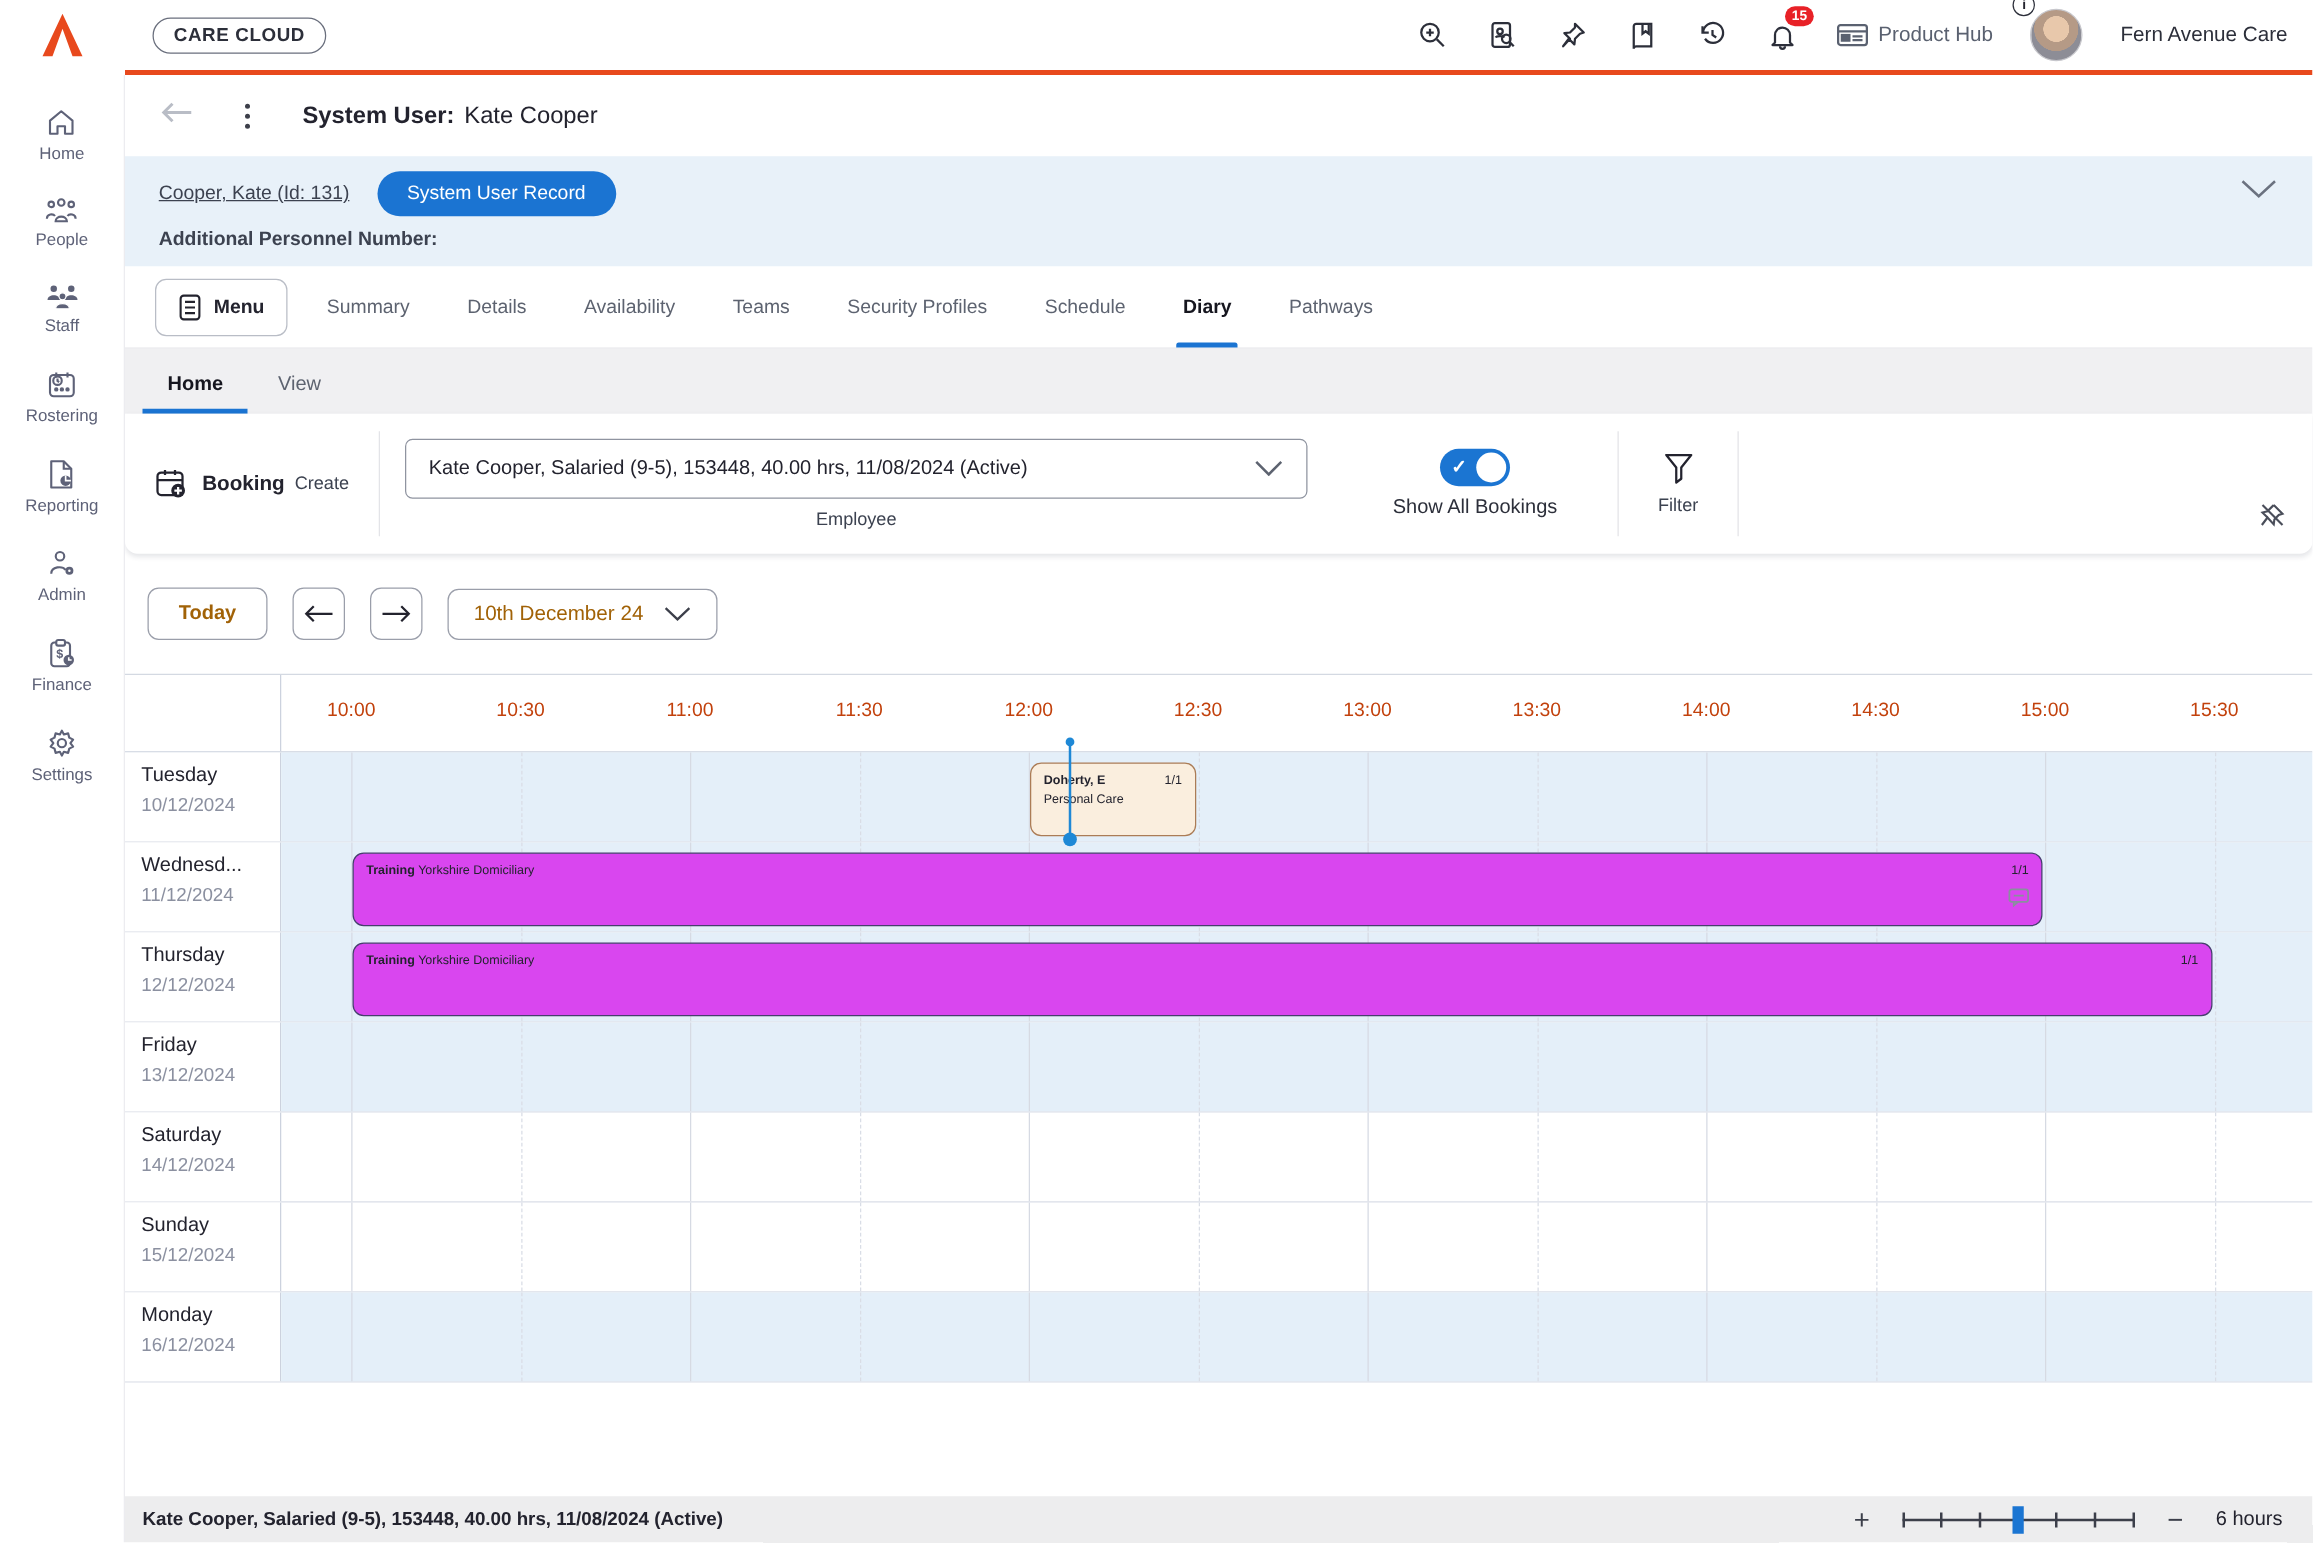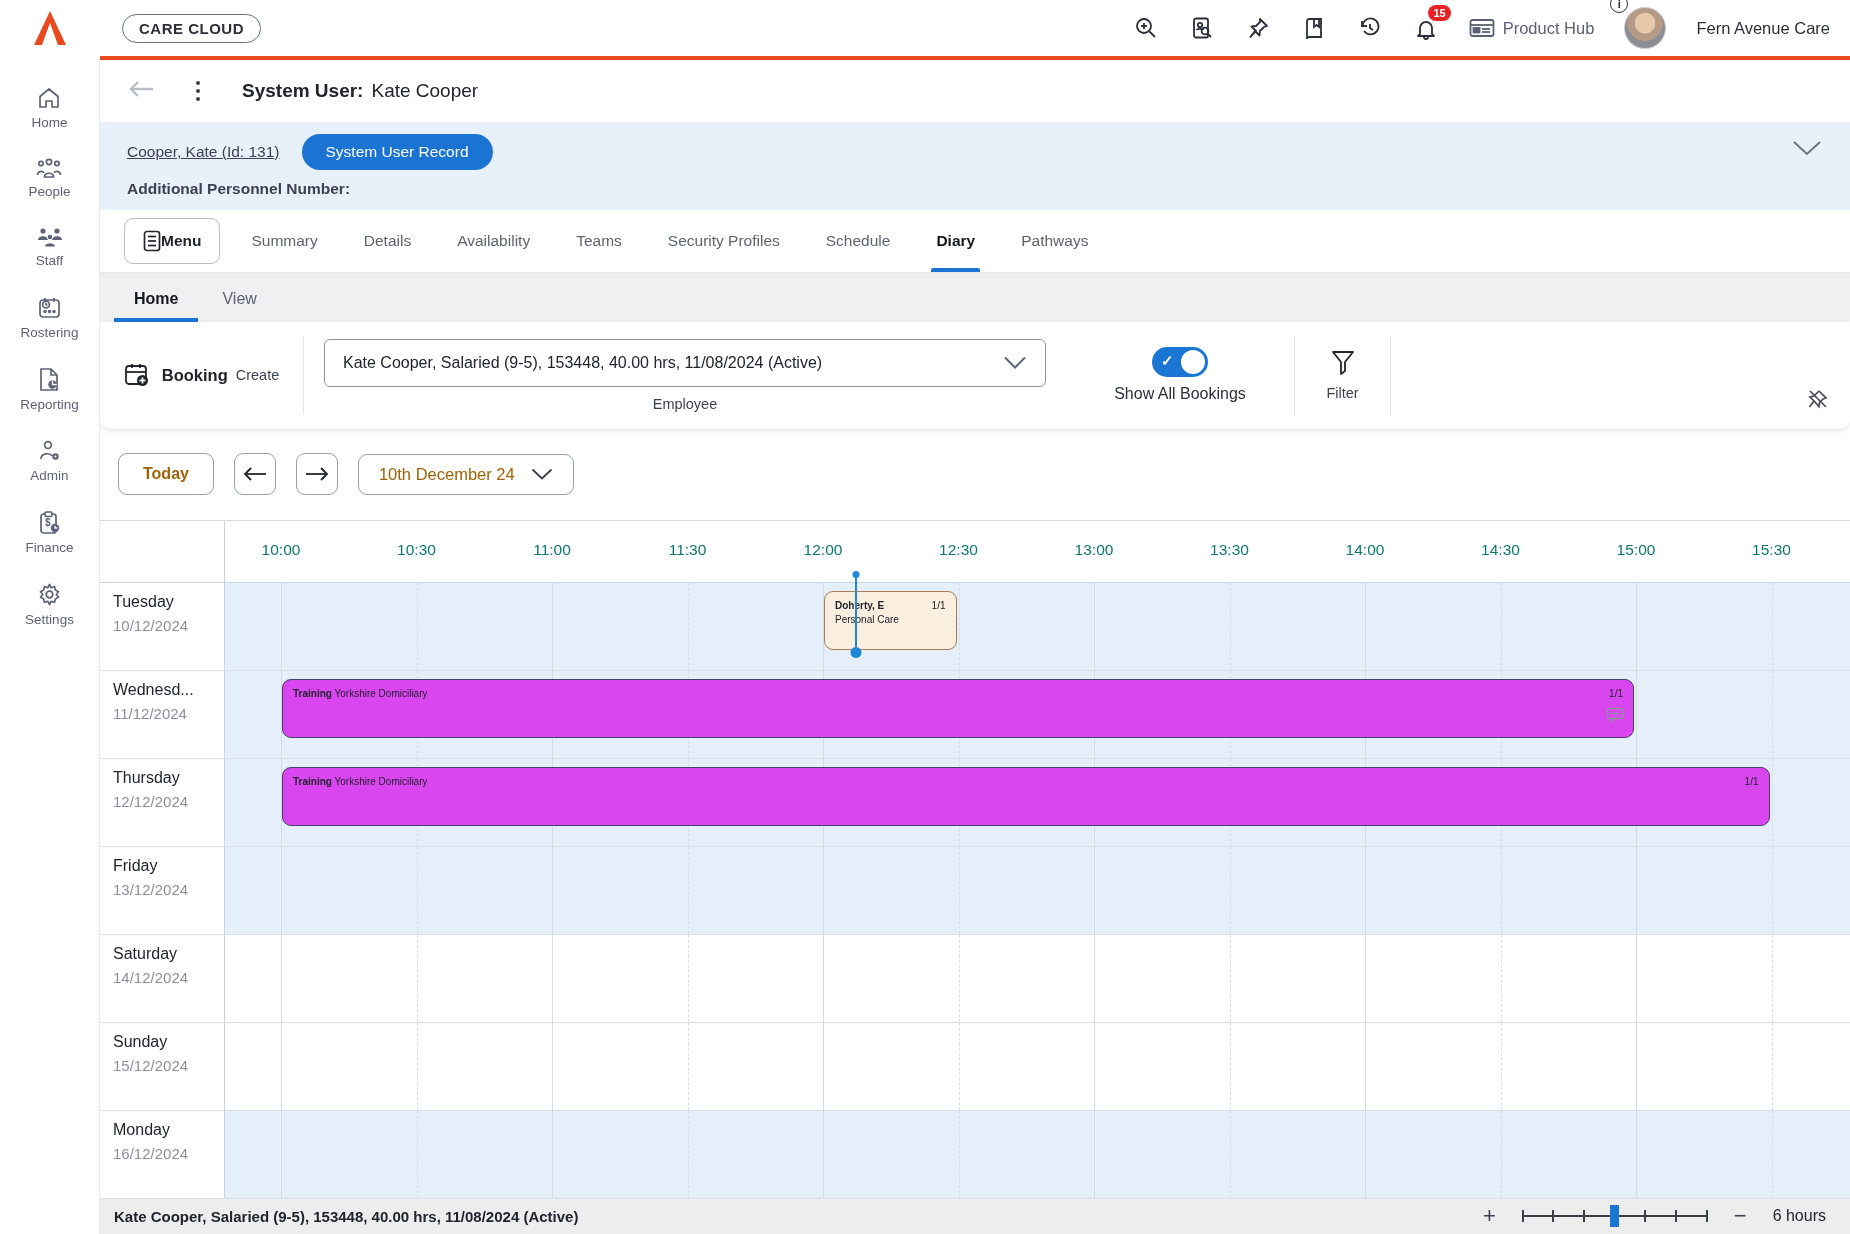--- a/index.html
+++ b/index.html
@@ -46,21 +46,21 @@
   .record-bar { background:#e8f1f9; padding:12px 0 10px 27px; position:relative; }
   .record-line1 { display:flex; align-items:center; gap:22px; }
   .record-link { font-size:15.5px; color:#3c4250; text-decoration:underline; cursor:pointer; }
   .record-pill { background:#1b74d2; color:#fff; border:none; font-size:15.5px; padding:9px 24px;
     border-radius:20px; cursor:pointer; font-family:inherit; }
   .record-chevron { position:absolute; right:28px; top:18px; cursor:pointer; }
   .record-line2 { margin-top:10px; font-size:15.5px; font-weight:bold; color:#3c4250; padding-bottom:2px; }
 
   .tabs-row { height:66px; background:#fff; border-bottom:1px solid #e6e6ea; display:flex; align-items:center;
     gap:8px; padding-left:24px; }
-  .menu-btn { display:flex; align-items:center; border:1px solid #b9bdc6; border-radius:9px;
+  .menu-btn { display:flex; align-items:center; gap:10px; border:1px solid #b9bdc6; border-radius:9px;
     background:#fff; padding:11px 18px; font-size:15.5px; font-weight:bold; color:#23232e; cursor:pointer; font-family:inherit;justify-content:center; }
   .tabs { display:flex; align-items:stretch; height:100%; }
   .tab { display:flex; align-items:center; padding:0 23px; font-size:15.5px; color:#5d6370;
     cursor:pointer; position:relative; }
   .tab.active { color:#16161f; font-weight:bold; }
   .tab.active::after { content:""; position:absolute; left:18px; right:18px; bottom:0; height:4px;
     background:#1b74d2; border-radius:2px 2px 0 0; }
 
   .subtab-strip { height:52px; background:#f0f0f2; display:flex; align-items:flex-end; padding-left:12px; }
   .subtab { padding:0 22px 14px; font-size:16px; color:#5d6370; cursor:pointer; position:relative; }
@@ -91,23 +91,23 @@
   .btn { border:1px solid #9a9eaa; border-radius:9px; background:#fff; font-family:inherit; cursor:pointer; color:#a16207; }
   .today-btn { font-size:16px; font-weight:bold; padding:11px 24px; }
   .nav-arrow { width:42px; height:42px; display:flex; align-items:center; justify-content:center; font-size:20px; }
   .date-dd { display:flex; align-items:center; gap:16px; font-size:16.5px; padding:10px 20px; }
 
   
   .grid { border-top:1px solid #d4d9e2; }
   .grid-header { height:62px; display:flex; border-bottom:1px solid #ccd2de; background:#fff; }
   .gh-daycol { width:125px; border-right:1px solid #ccd2de; }
   .gh-times { flex:1; position:relative; }
-  .time-lbl { position:absolute; top:20px; width:80px; text-align:center; font-size:15.5px; color:#0f766e; }
+  .time-lbl { position:absolute; top:20px; width:80px; text-align:center; font-size:15.5px; color:#c2410c; }
   .grid-rows { position:relative; }
-  .grid-row { height:88px; display:flex; border-bottom:1px solid #dadee7; }
+  .grid-row { height:72px; display:flex; border-bottom:1px solid #dadee7; }
   .day-cell { width:125px; border-right:1px solid #ccd2de; background:#fff; padding:10px 0 0 13px; }
   .day-name { font-size:16px; color:#23232e; }
   .day-date { font-size:15px; color:#8b90a0; margin-top:6px; }
   .time-area { flex:1; position:relative; }
   .grid-row.shaded .time-area { background:#e4eff9; }
   .vline { position:absolute; top:0; bottom:0; width:0; }
   .vline.solid { border-left:1px solid #d6dae3; }
   .vline.dash  { border-left:1px dashed #d9dde6; }
   .event { position:absolute; top:8px; height:59px; border-radius:9px; padding:7px 10px; font-size:10px;
     line-height:1.45; cursor:pointer; overflow:hidden; }

